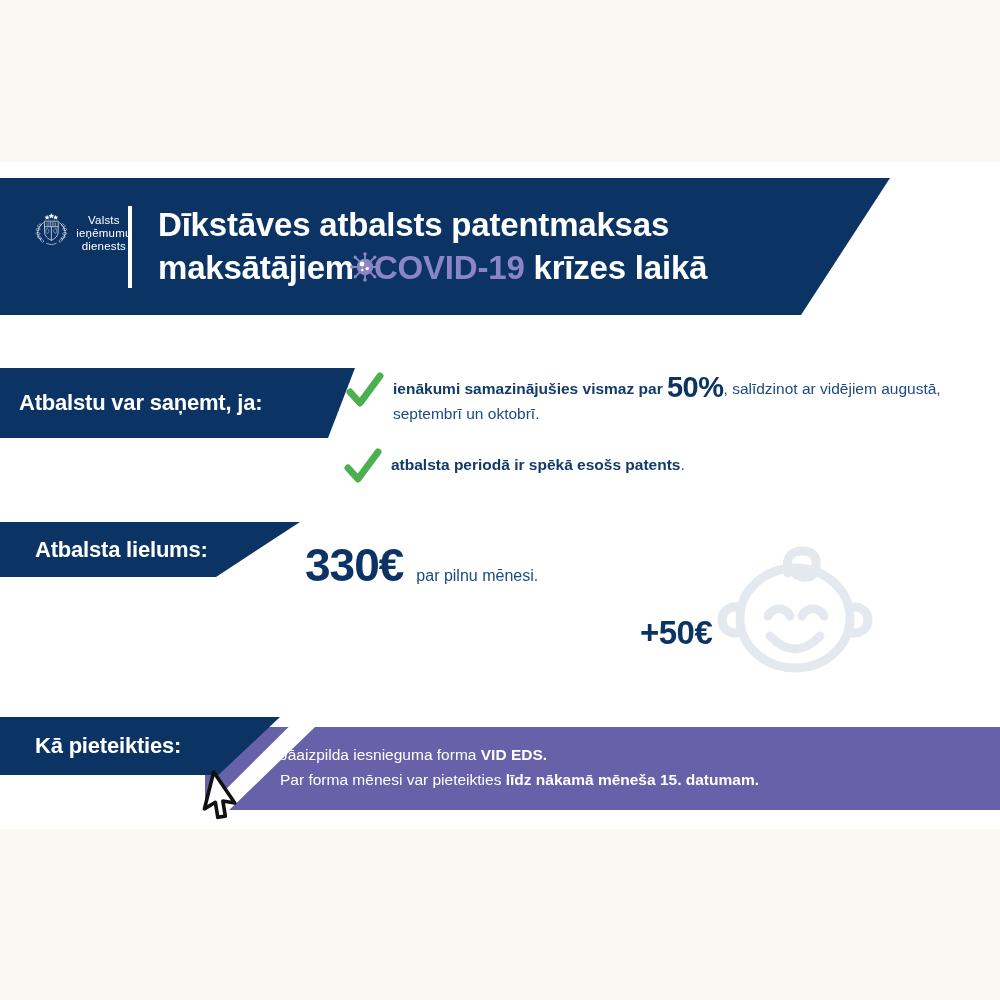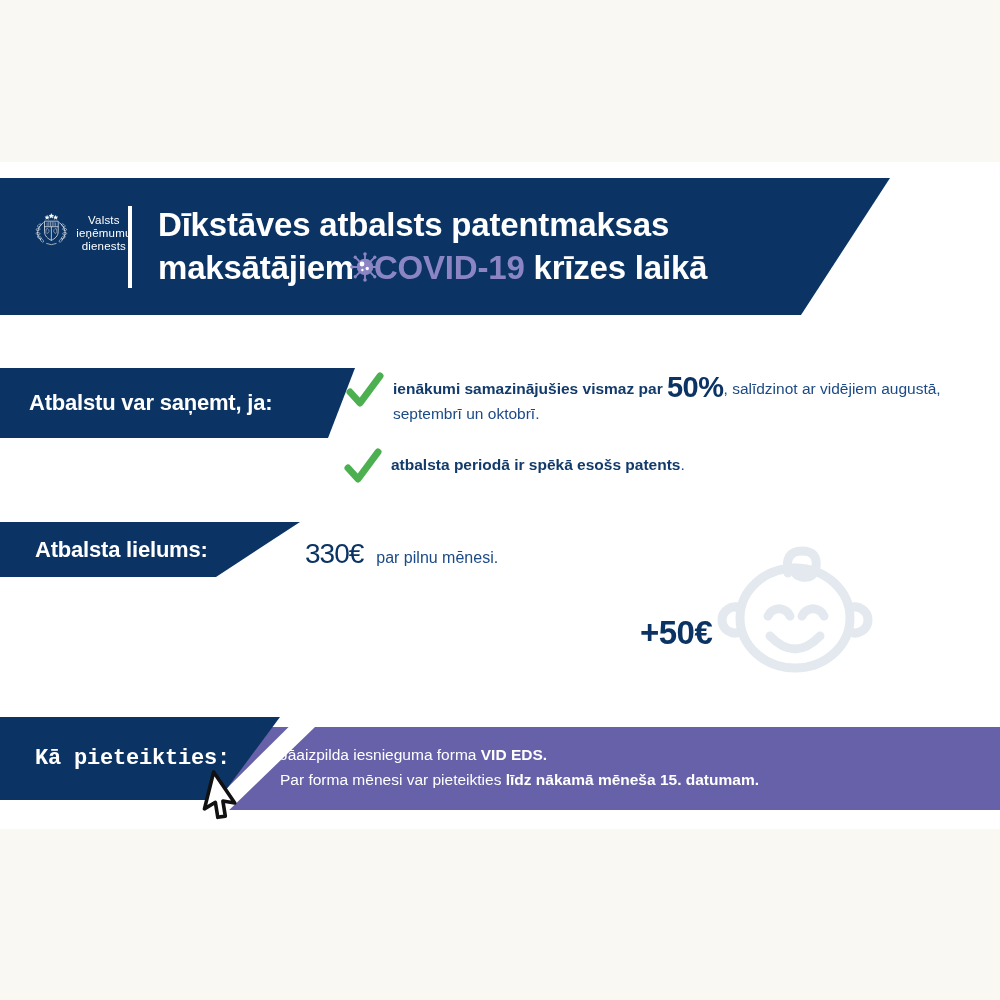--- a/index.html
+++ b/index.html
@@ -55,34 +55,33 @@
   }
   .banner .btxt{
     color:#ffffff;font-weight:bold;font-size:22px;letter-spacing:-0.2px;
     white-space:nowrap;
   }
   #banner-1{
     left:0;top:368px;width:355px;height:70px;
     -webkit-clip-path:polygon(0 0, 100% 0, 92.4% 100%, 0 100%);
     clip-path:polygon(0 0, 100% 0, 92.4% 100%, 0 100%);
   }
-  #banner-1 .btxt{margin-left:29px;}
+  #banner-1 .btxt{margin-left:19px;}
 
   #banner-2{
     left:0;top:522px;width:300px;height:55px;
     -webkit-clip-path:polygon(0 0, 100% 0, 72% 100%, 0 100%);
     clip-path:polygon(0 0, 100% 0, 72% 100%, 0 100%);
   }
   #banner-2 .btxt{margin-left:35px;}
 
   #banner-3{
-    left:0;top:717px;width:280px;height:83px;
+    left:0;top:717px;width:280px;height:58px;
     -webkit-clip-path:polygon(0 0, 100% 0, 78% 100%, 0 100%);
     clip-path:polygon(0 0, 100% 0, 78% 100%, 0 100%);
-    font-family:Liberation Mono, monospace;
   }
   #banner-3 .btxt{margin-left:35px;}
 
   
   .bullet{position:absolute;display:flex;align-items:flex-start;}
   .check{width:40px;height:40px;flex:0 0 40px;margin-right:8px;margin-top:-4px;}
   .btext{
     color:#1b4a86;font-size:15.5px;line-height:25px;
   }
   .btext b{color:#123a6b;font-weight:bold;}
@@ -91,21 +90,21 @@
     line-height:0;position:relative;top:3px;letter-spacing:-0.5px;
   }
   #bullet-1{left:345px;top:376px;width:630px;}
   #bullet-2{left:343px;top:452px;width:630px;}
 
   
   .amount-row{
     position:absolute;left:305px;top:538px;display:flex;align-items:baseline;
   }
   .amount-big{
-    font-size:28px;font-weight:normal;color:#0b3464;letter-spacing:-1px;
+    font-size:46px;font-weight:bold;color:#0b3464;letter-spacing:-1px;
   }
   .amount-note{
     font-size:16px;color:#1b4a86;margin-left:13px;
   }
 
   
   .baby{
     position:absolute;left:710px;top:540px;width:170px;height:165px;
     opacity:1;
   }

